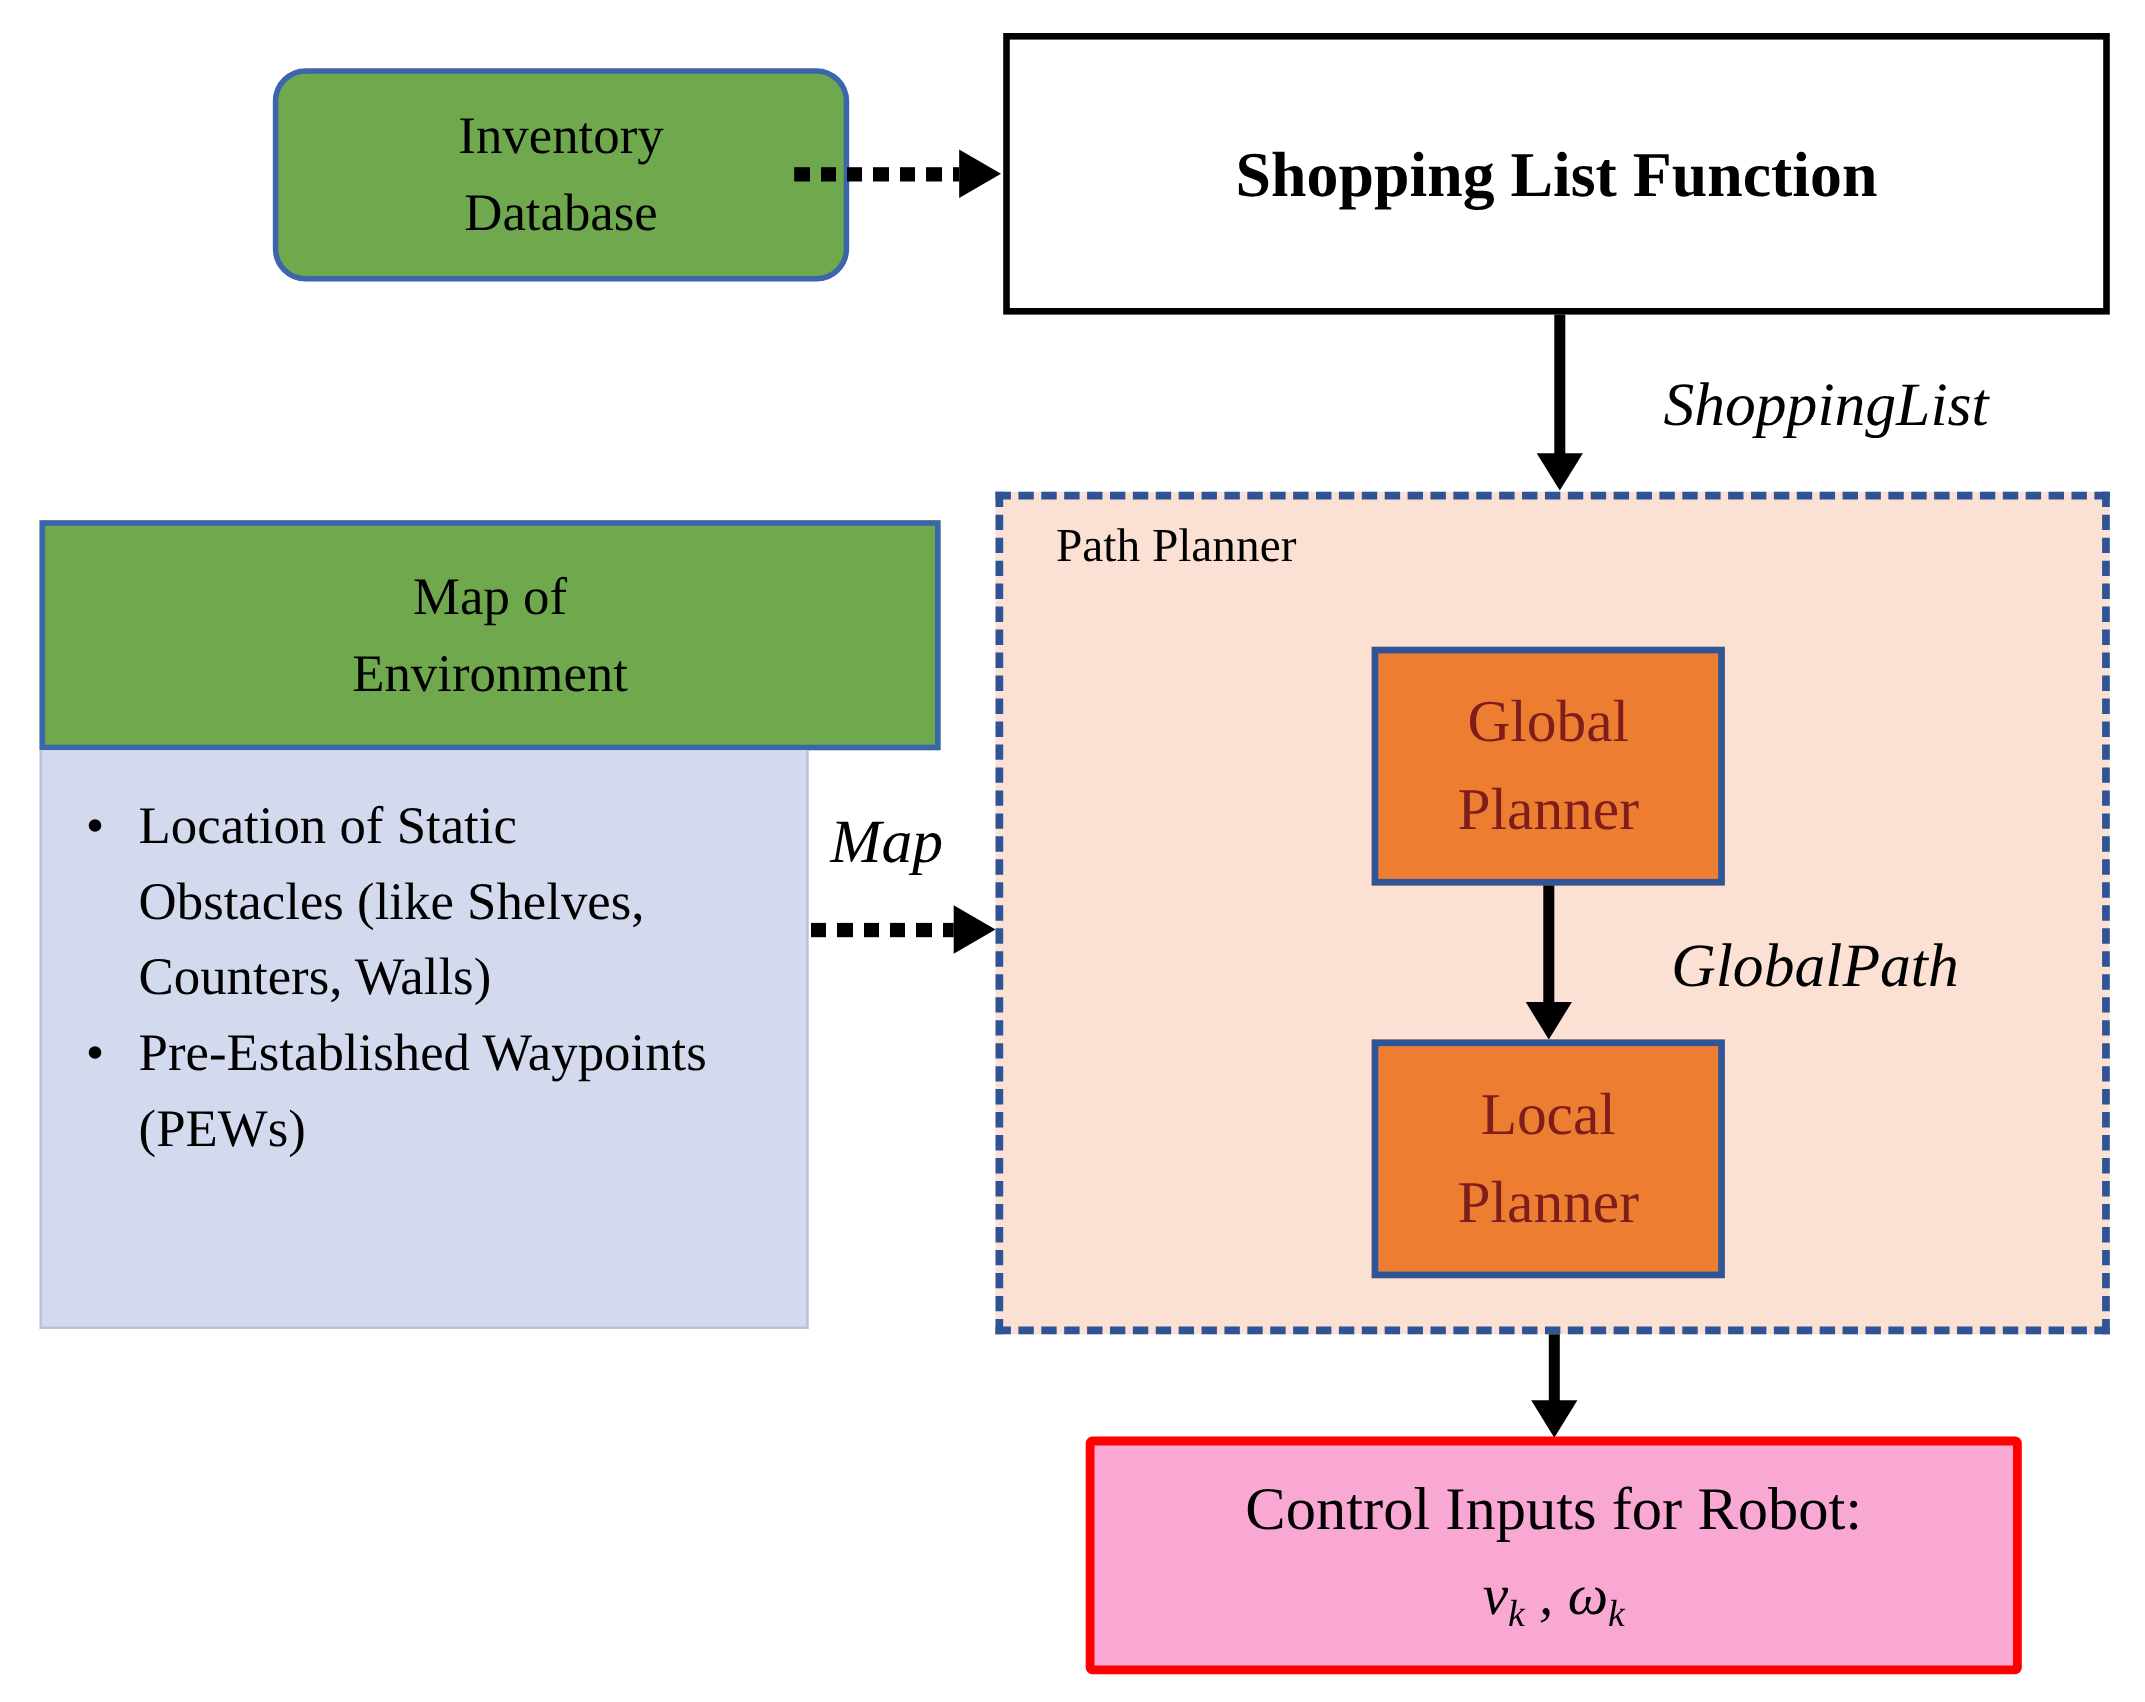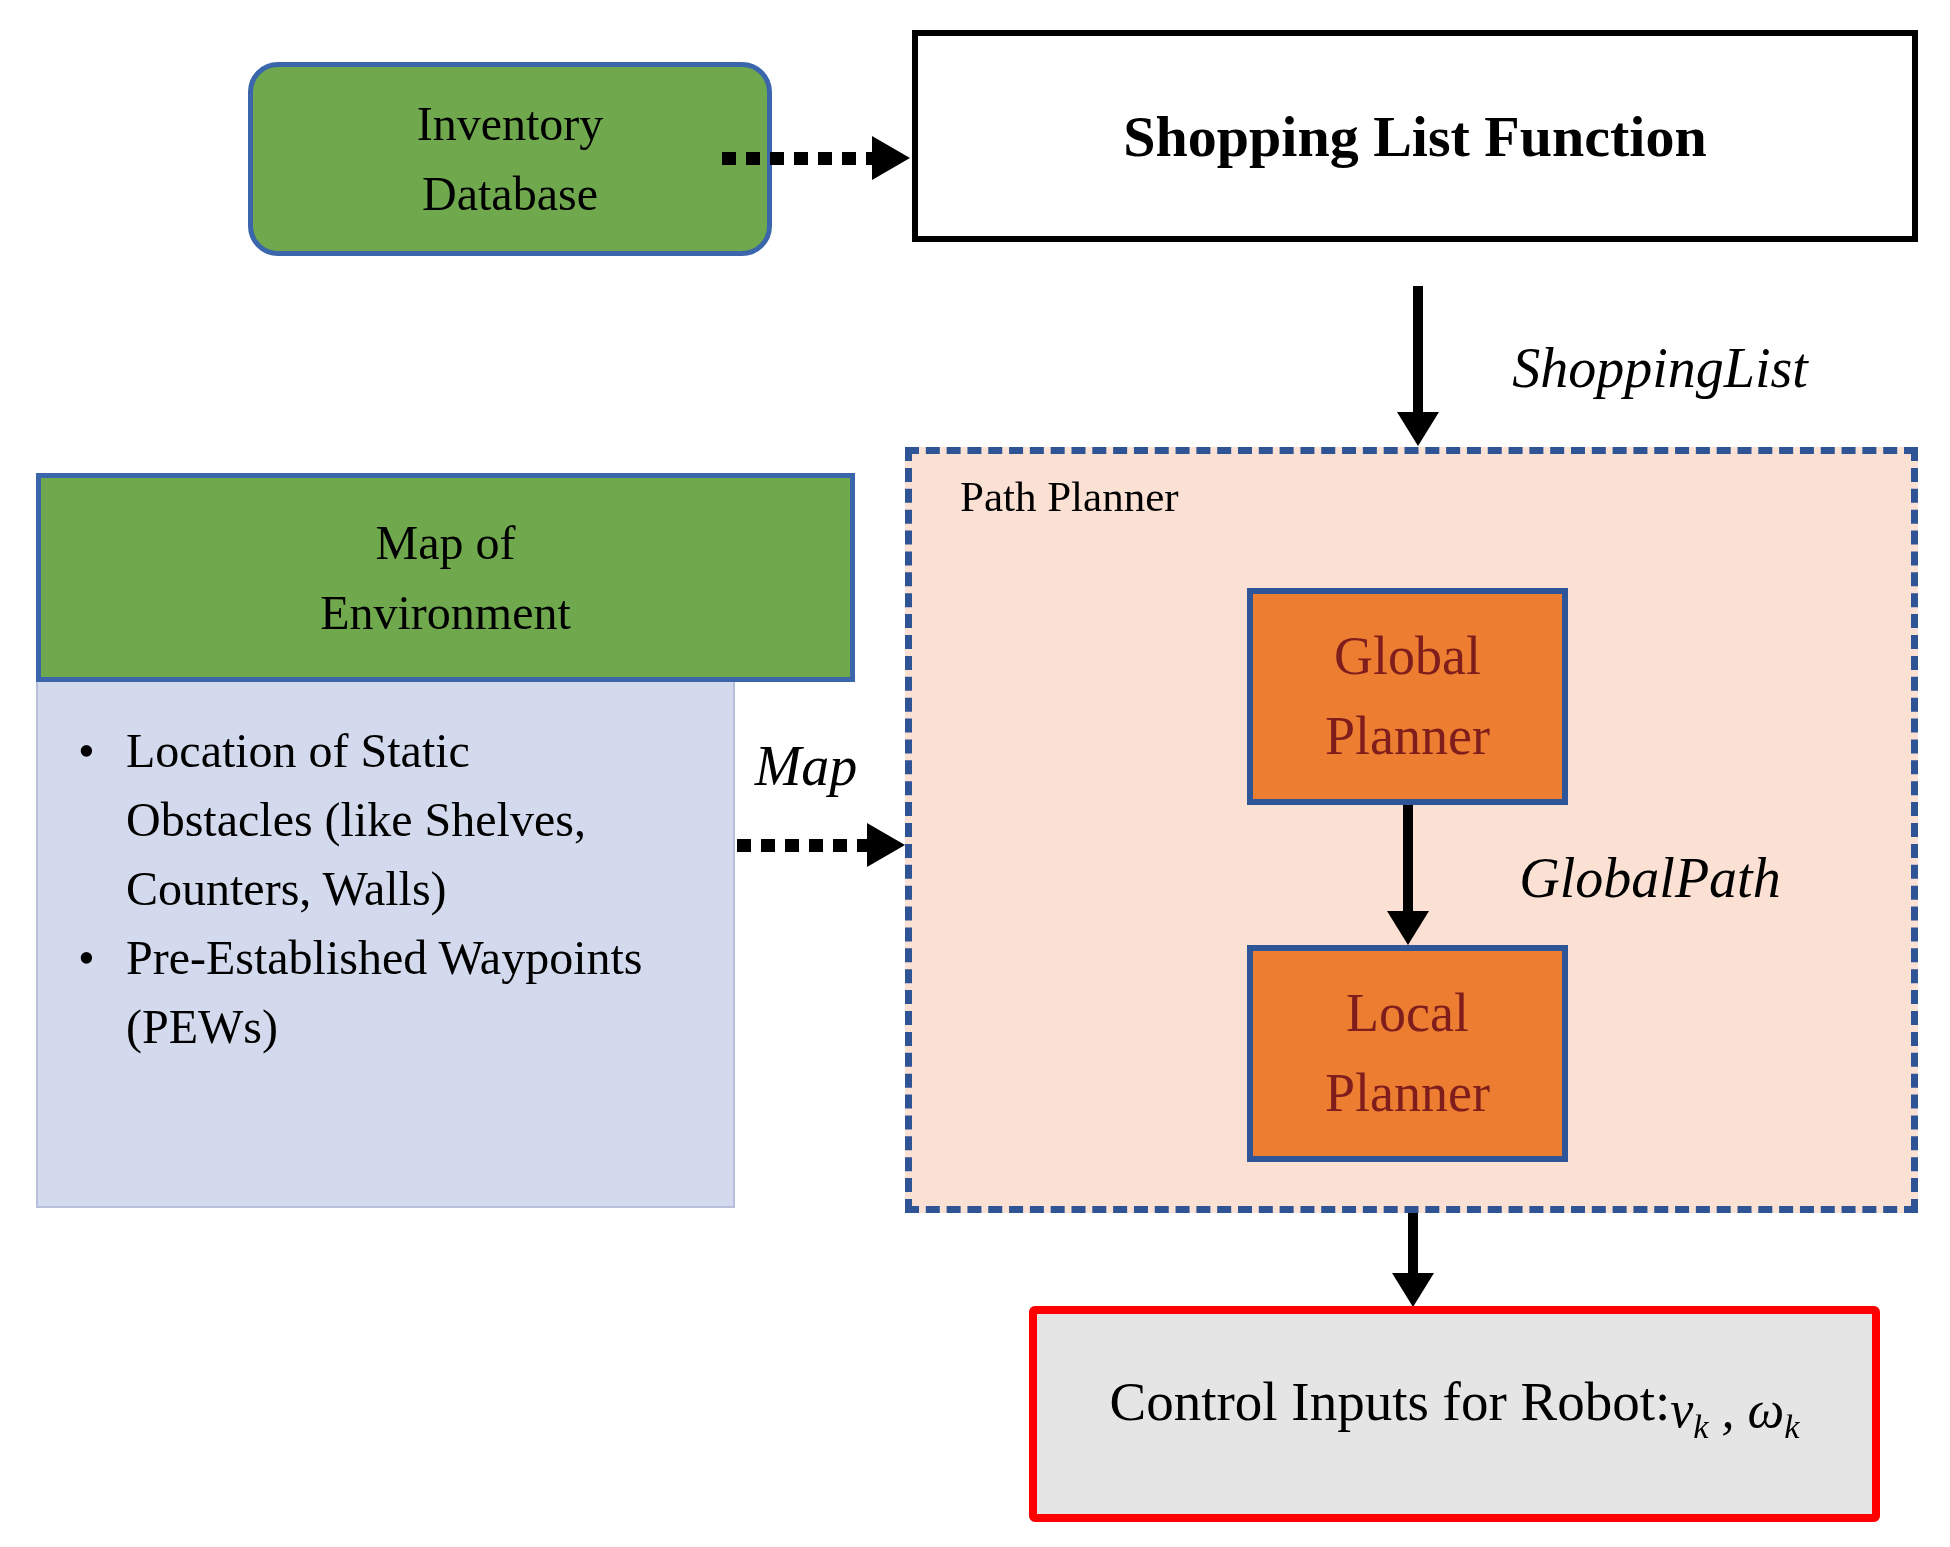--- a/index.html
+++ b/index.html
@@ -25,21 +25,21 @@
     left: 248px; top: 62px; width: 524px; height: 194px;
     background: #6FA84D;
     border: 5px solid #3B66AC;
     border-radius: 30px;
     font-size: 48px; line-height: 1.45;
   }
   .inventory-box .inner { width: 300px; }
 
   
   .shopping-box {
-    left: 912px; top: 30px; width: 1006px; height: 212px;
+    left: 912px; top: 30px; width: 1006px; height: 256px;
     background: #ffffff;
     border: 6px solid #000000;
     font-weight: bold;
     font-size: 58px;
   }
 
   
   .map-box { left: 36px; top: 473px; width: 699px; }
   .map-header {
     box-sizing: border-box;
@@ -82,27 +82,27 @@
     color: #7f1d1d;
     font-size: 54px; line-height: 1.48;
   }
   .orange-box .inner { width: 240px; }
   .global-box { left: 1247px; top: 588px; }
   .local-box  { left: 1247px; top: 945px; }
 
   
   .control-box {
     left: 987px; top: 1306px; width: 851px; height: 216px;
-    background: #e5e5e5;
+    background: #f9a8d4;
     border: 8px solid #FF0000;
     border-radius: 6px;
-    display: flex; flex-direction: row;
+    display: flex; flex-direction: column;
     align-items: center; justify-content: center;
     text-align: center;
-    font-size: 55px; line-height: 1.0; margin-left: 42px;
+    font-size: 55px; line-height: 1.0;
   }
   .control-line1 { margin-bottom: 26px; }
   .control-math { font-style: italic; font-size: 52px; }
   .control-math sub { font-size: 0.66em; }
   .mathsep { white-space: pre; }
 
   
   .vshaft { position: absolute; width: 10px; background: #000; }
   .vhead  {
     position: absolute; width: 0; height: 0;

